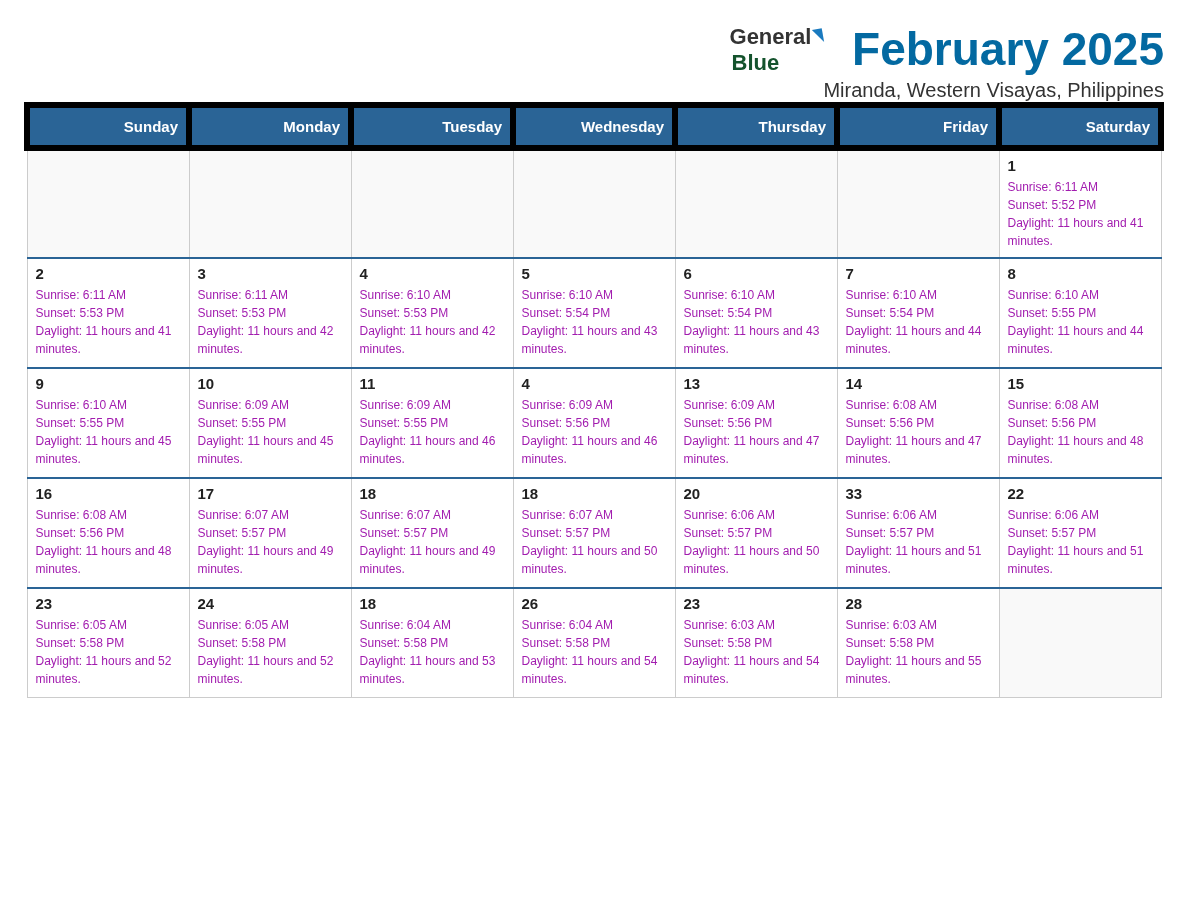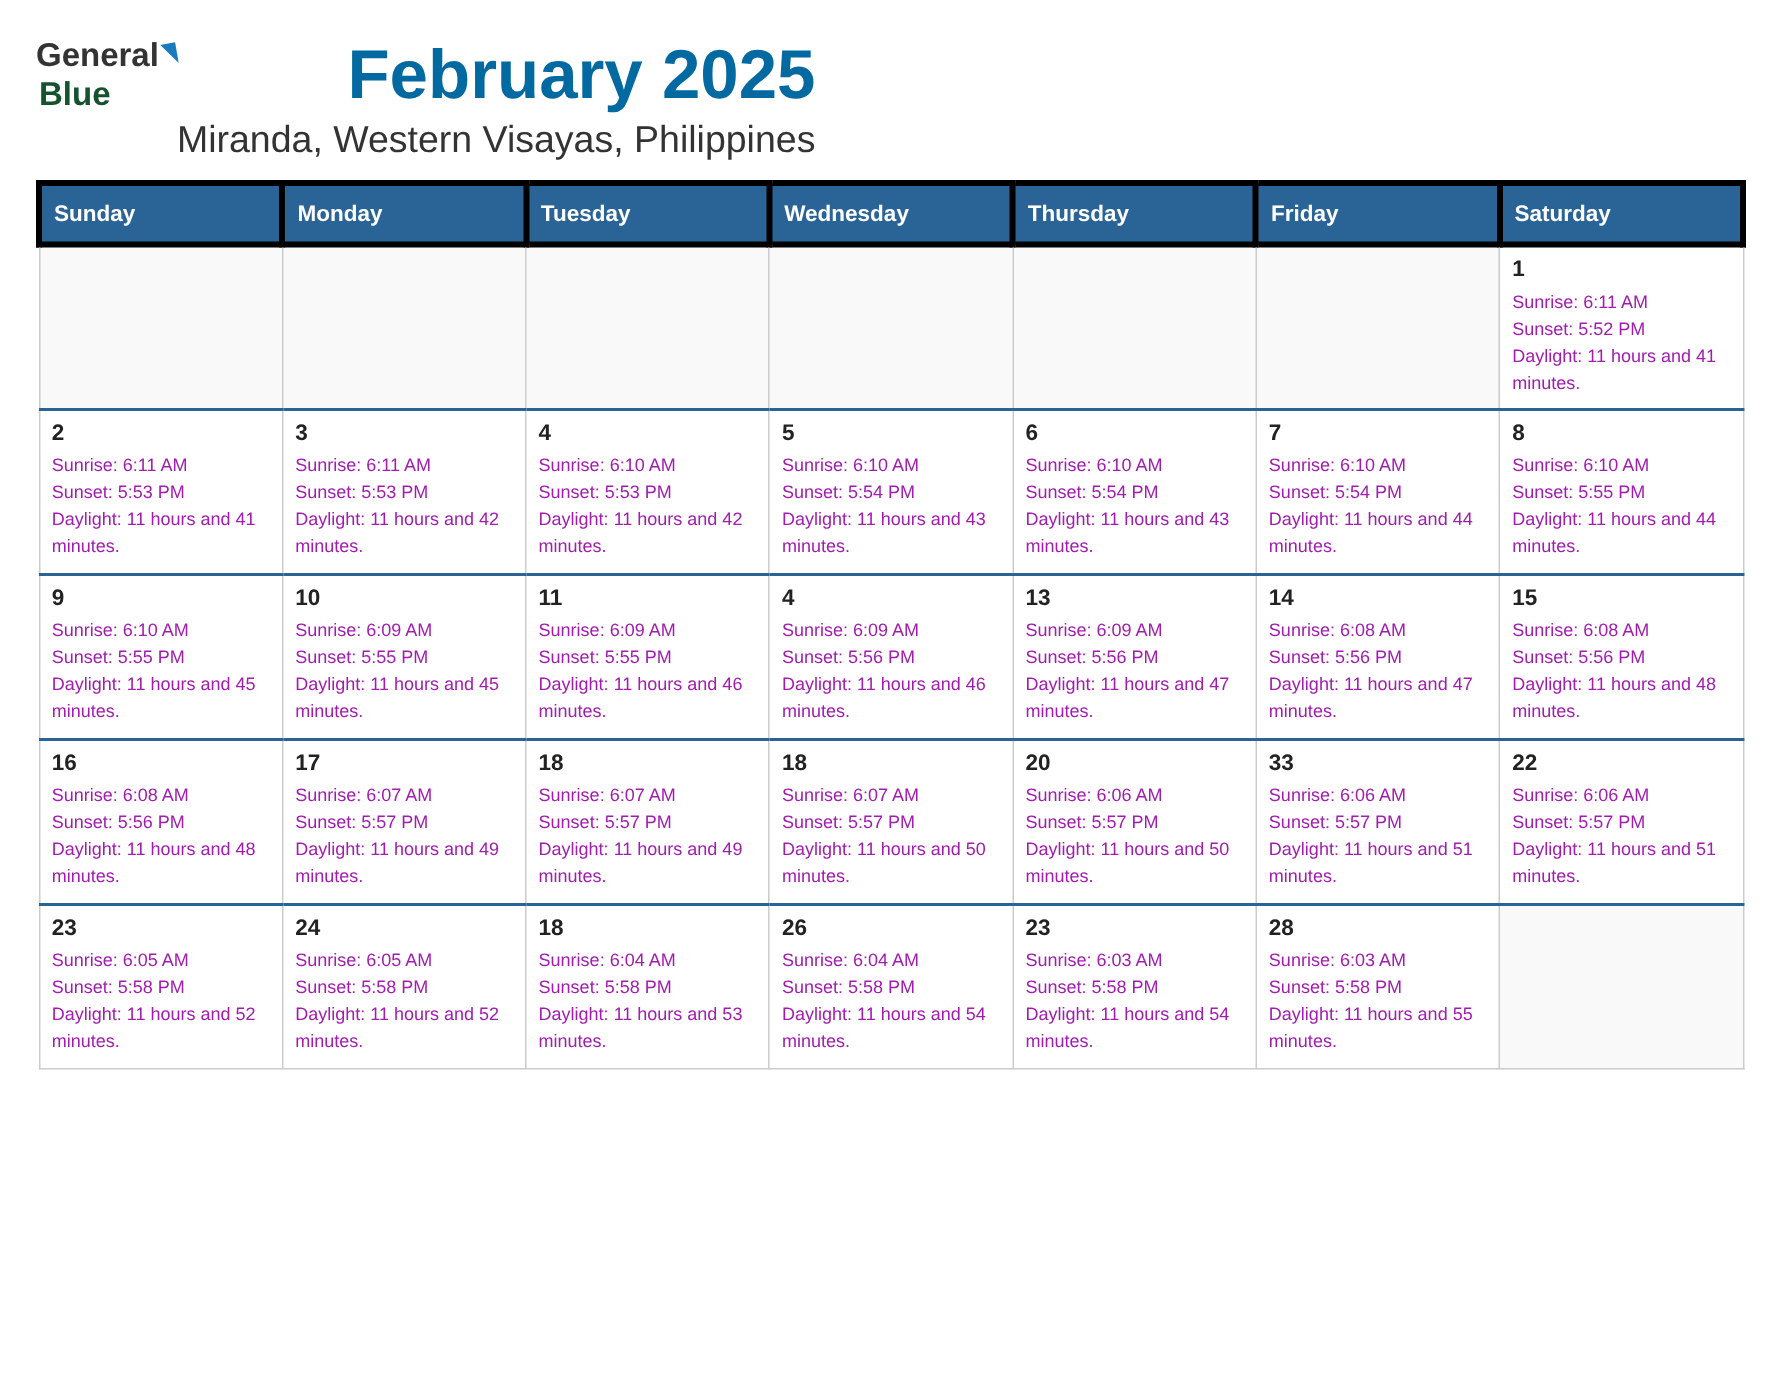--- a/index.html
+++ b/index.html
@@ -4,23 +4,23 @@
   <style>
     * { box-sizing: border-box; margin: 0; padding: 0; }
     body {
       font-family: Arial, sans-serif;
       background: #fff;
       padding: 24px;
       color: #222;
     }
     .header {
       display: flex;
-      justify-content: flex-start;
+      justify-content: flex-end;
       align-items: flex-start;
-      margin-bottom: 12px;
+      margin-bottom: 0;
     }
     .logo {
       display: flex;
       flex-direction: column;
       align-items: flex-start;
     }
     .logo-general {
       font-size: 22px;
       font-weight: bold;
       color: #333;
@@ -48,37 +48,37 @@
     .title-area {
       text-align: right;
     }
     .month-title {
       font-size: 46px;
       font-weight: bold;
       color: #0369a1;
       line-height: 1.1;
     }
     .location-title {
-      font-size: 25px;
+      font-size: 20px;
       color: #333;
       margin-top: 4px;
     }
     .calendar {
       width: 100%;
       border-collapse: collapse;
       table-layout: fixed;
     }
     .calendar th {
       background: #2a6496;
       color: #fff;
       font-size: 15px;
       font-weight: bold;
       padding: 10px 8px;
-      text-align: left;
-      border: 4px solid #000000;
+      text-align: right;
+      border: 6px solid #000000;
     }
     .calendar td {
       border: 1px solid #ccc;
       vertical-align: top;
       padding: 6px 8px;
       font-size: 12.5px;
       height: 110px;
       color: #222;
     }
     .calendar td.empty {

